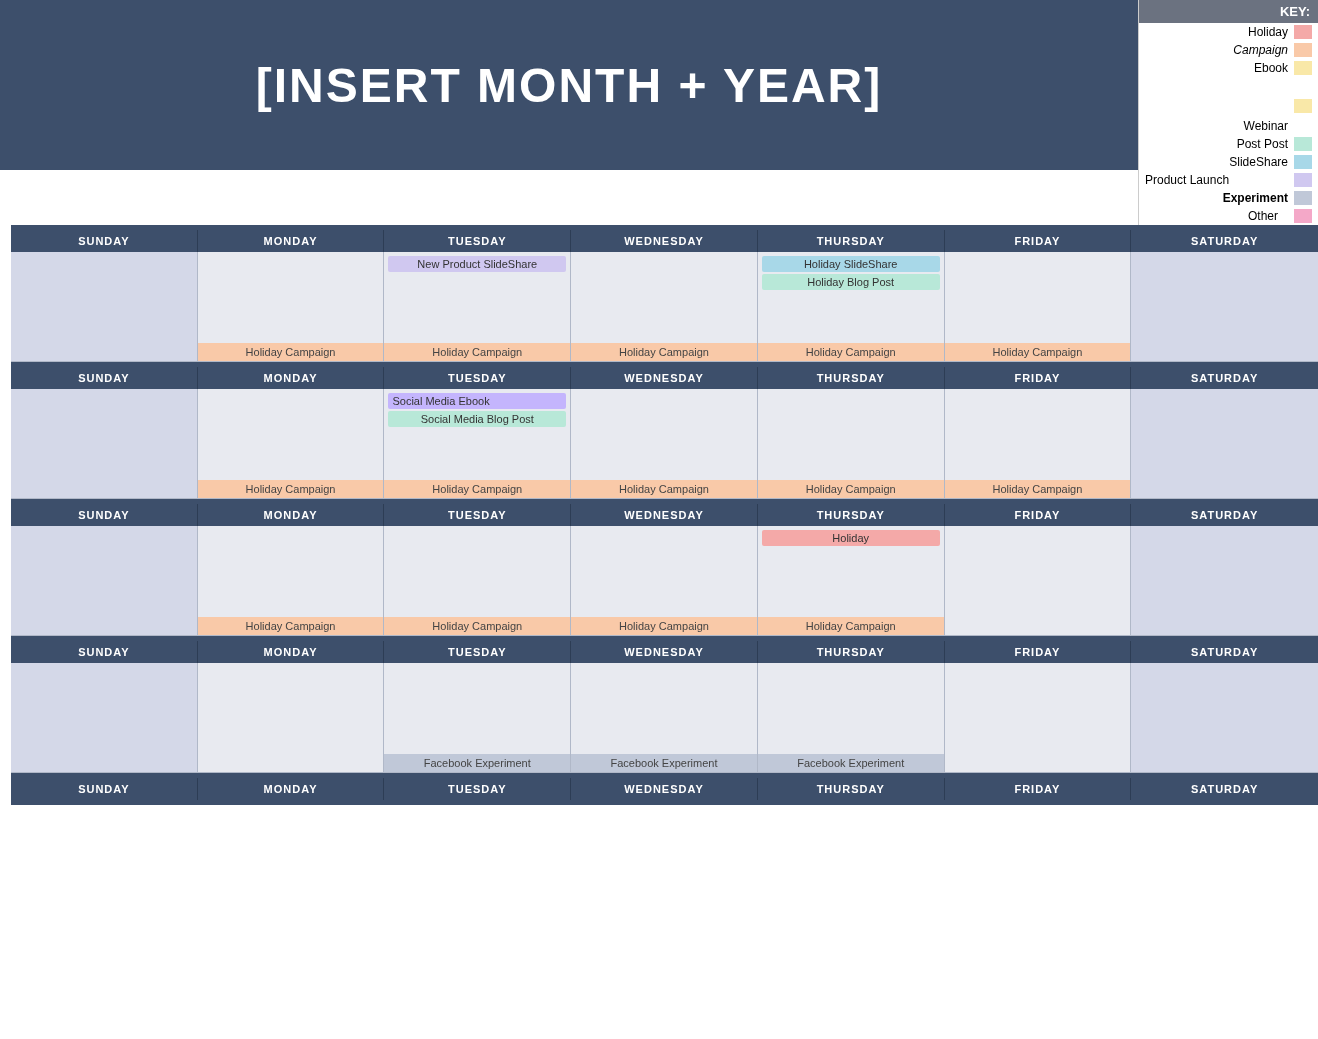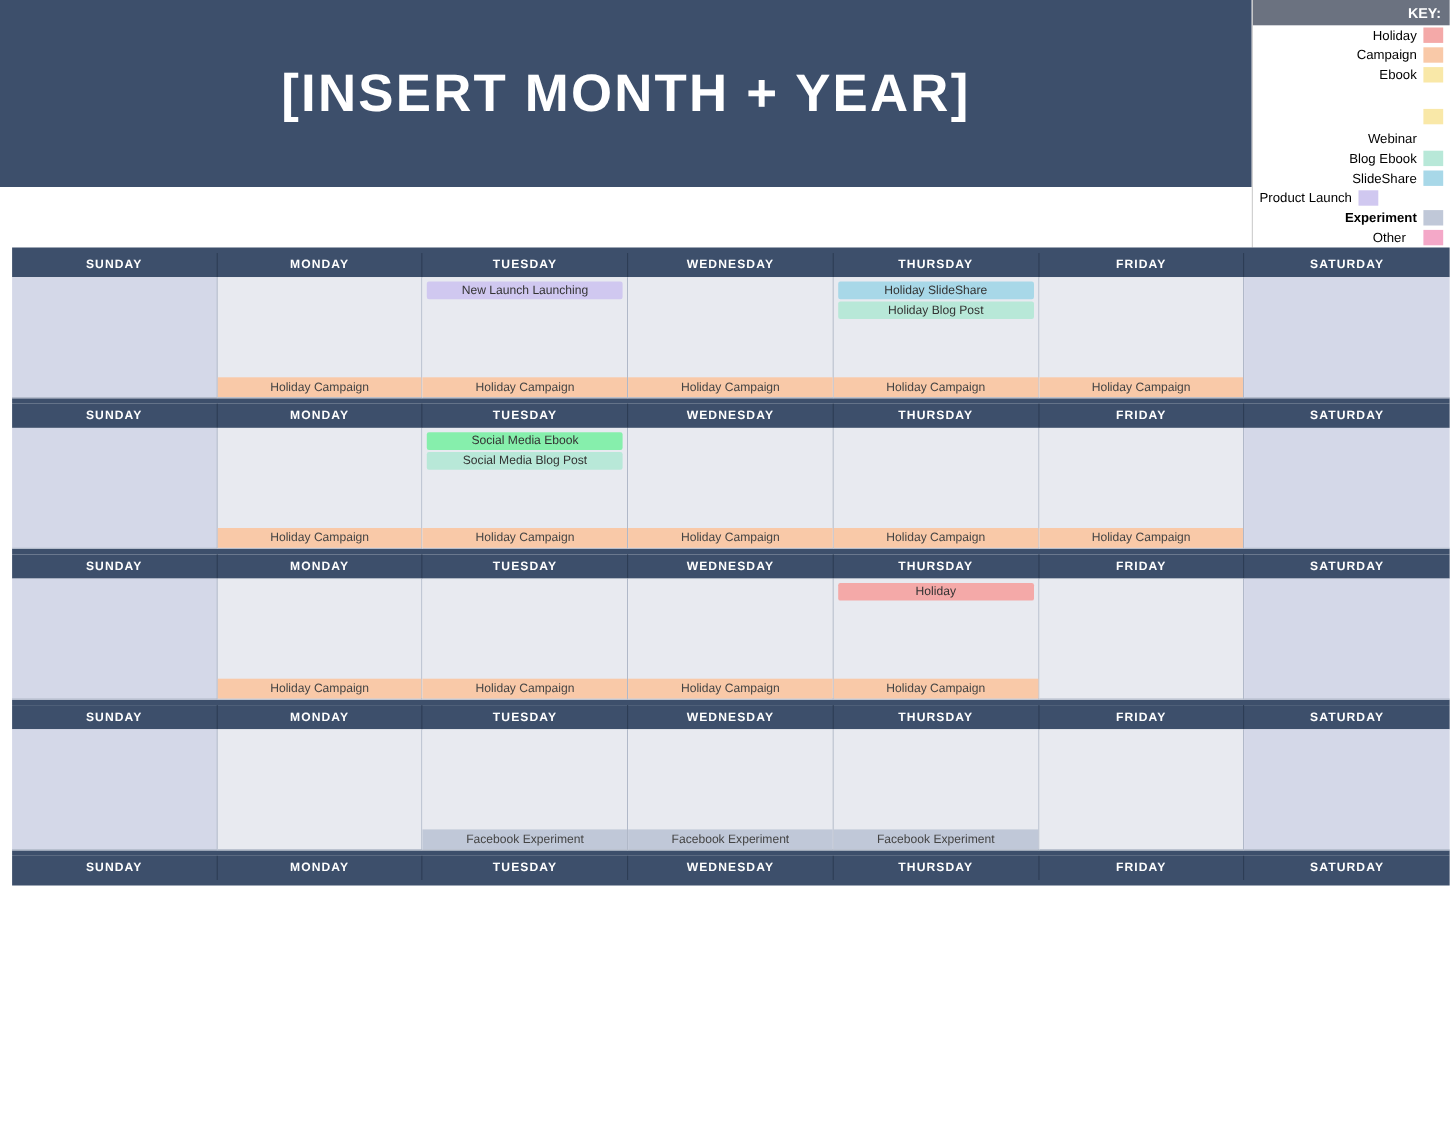--- a/index.html
+++ b/index.html
@@ -19,40 +19,40 @@
     <div style="width:180px; background:#fff; display:flex; flex-direction:column; border-left:1px solid #ccc;">
       <div style="background:#6b7280; color:#fff; text-align:right; padding:4px 8px; font-size:13px; font-weight:bold;">
         <span>KEY:</span>
       </div>
       <div id="key-items-container">
           <div style="display: flex; align-items: center; justify-content: flex-end; padding: 2px 6px; font-size: 12px;">
             <span style="margin-right: 6px;">Holiday</span>
             <div style="width: 18px; height: 14px; background: rgb(244, 169, 168); flex-shrink: 0;"></div>
           </div>
           <div style="display: flex; align-items: center; justify-content: flex-end; padding: 2px 6px; font-size: 12px;">
-            <span style="margin-right: 6px;">Campaign</span>
+            <span style="margin-right: 6px; font-style: italic;">Campaign</span>
             <div style="width: 18px; height: 14px; background: rgb(249, 201, 168); flex-shrink: 0;"></div>
           </div>
           <div style="display: flex; align-items: center; justify-content: flex-end; padding: 2px 6px; font-size: 12px;">
             <span style="margin-right: 6px;">Ebook</span>
             <div style="width: 18px; height: 14px; background: rgb(249, 232, 168); flex-shrink: 0;"></div>
           </div>
           <div style="display: flex; align-items: center; justify-content: flex-end; padding: 2px 6px; font-size: 12px;">
             <span style="margin-right: 6px; margin-top: 40px;">Webinar</span>
             <div style="width: 18px; height: 14px; background: rgb(249, 232, 168); flex-shrink: 0;"></div>
           </div>
           <div style="display: flex; align-items: center; justify-content: flex-end; padding: 2px 6px; font-size: 12px;">
-            <span style="margin-right: 6px;">Blog Ebook</span>
+            <span style="margin-right: 6px;">Post Post</span>
             <div style="width: 18px; height: 14px; background: rgb(184, 232, 216); flex-shrink: 0;"></div>
           </div>
           <div style="display: flex; align-items: center; justify-content: flex-end; padding: 2px 6px; font-size: 12px;">
             <span style="margin-right: 6px;">SlideShare</span>
             <div style="width: 18px; height: 14px; background: rgb(168, 216, 232); flex-shrink: 0;"></div>
           </div>
-          <div style="display: flex; align-items: center; justify-content: flex-start; padding: 2px 6px; font-size: 12px;">
+          <div style="display: flex; align-items: center; justify-content: space-between; padding: 2px 6px; font-size: 12px;">
             <span style="margin-right: 6px;">Product Launch</span>
             <div style="width: 18px; height: 14px; background: rgb(208, 200, 240); flex-shrink: 0;"></div>
           </div>
           <div style="display: flex; align-items: center; justify-content: flex-end; padding: 2px 6px; font-size: 12px;">
             <span style="margin-right: 6px; font-weight: bold;">Experiment</span>
             <div style="width: 18px; height: 14px; background: rgb(192, 200, 216); flex-shrink: 0;"></div>
           </div>
           <div style="display: flex; align-items: center; justify-content: flex-end; padding: 2px 6px; font-size: 12px;">
             <span style="margin-right: 16px;">Other</span>
             <div style="width: 18px; height: 14px; background: rgb(244, 168, 200); flex-shrink: 0;"></div>
@@ -75,21 +75,21 @@
       <div style="display: grid; grid-template-columns: repeat(7, 1fr);">
         <div style="background: rgb(212, 216, 232); border-right: 1px solid rgb(176, 184, 200); border-bottom: 1px solid rgb(176, 184, 200); min-height: 110px; display: flex; flex-direction: column; position: relative;">
           <div style="flex: 1 1 0%; padding: 4px; display: flex; flex-direction: column; gap: 2px;"></div>
         </div>
         <div style="background: rgb(232, 234, 240); border-right: 1px solid rgb(176, 184, 200); border-bottom: 1px solid rgb(176, 184, 200); min-height: 110px; display: flex; flex-direction: column; position: relative;">
           <div style="flex: 1 1 0%; padding: 4px; display: flex; flex-direction: column; gap: 2px;"></div>
           <div style="background: rgb(249, 201, 168); font-size: 11px; text-align: center; padding: 3px 2px; color: rgb(68, 68, 68);">Holiday Campaign</div>
         </div>
         <div style="background: rgb(232, 234, 240); border-right: 1px solid rgb(176, 184, 200); border-bottom: 1px solid rgb(176, 184, 200); min-height: 110px; display: flex; flex-direction: column; position: relative;">
           <div style="flex: 1 1 0%; padding: 4px; display: flex; flex-direction: column; gap: 2px;">
-            <div style="background: rgb(208, 200, 240); font-size: 11px; padding: 2px 4px; border-radius: 2px; text-align: center; color: rgb(51, 51, 51);">New Launch Launching</div>
+            <div style="background: rgb(208, 200, 240); font-size: 11px; padding: 2px 4px; border-radius: 2px; text-align: center; color: rgb(51, 51, 51);">New Product SlideShare</div>
           </div>
           <div style="background: rgb(249, 201, 168); font-size: 11px; text-align: center; padding: 3px 2px; color: rgb(68, 68, 68);">Holiday Campaign</div>
         </div>
         <div style="background: rgb(232, 234, 240); border-right: 1px solid rgb(176, 184, 200); border-bottom: 1px solid rgb(176, 184, 200); min-height: 110px; display: flex; flex-direction: column; position: relative;">
           <div style="flex: 1 1 0%; padding: 4px; display: flex; flex-direction: column; gap: 2px;"></div>
           <div style="background: rgb(249, 201, 168); font-size: 11px; text-align: center; padding: 3px 2px; color: rgb(68, 68, 68);">Holiday Campaign</div>
         </div>
         <div style="background: rgb(232, 234, 240); border-right: 1px solid rgb(176, 184, 200); border-bottom: 1px solid rgb(176, 184, 200); min-height: 110px; display: flex; flex-direction: column; position: relative;">
           <div style="flex: 1 1 0%; padding: 4px; display: flex; flex-direction: column; gap: 2px;">
             <div style="background: rgb(168, 216, 232); font-size: 11px; padding: 2px 4px; border-radius: 2px; text-align: center; color: rgb(51, 51, 51);">Holiday SlideShare</div>
@@ -118,21 +118,21 @@
       <div style="display: grid; grid-template-columns: repeat(7, 1fr);">
         <div style="background: rgb(212, 216, 232); border-right: 1px solid rgb(176, 184, 200); border-bottom: 1px solid rgb(176, 184, 200); min-height: 110px; display: flex; flex-direction: column; position: relative;">
           <div style="flex: 1 1 0%; padding: 4px; display: flex; flex-direction: column; gap: 2px;"></div>
         </div>
         <div style="background: rgb(232, 234, 240); border-right: 1px solid rgb(176, 184, 200); border-bottom: 1px solid rgb(176, 184, 200); min-height: 110px; display: flex; flex-direction: column; position: relative;">
           <div style="flex: 1 1 0%; padding: 4px; display: flex; flex-direction: column; gap: 2px;"></div>
           <div style="background: rgb(249, 201, 168); font-size: 11px; text-align: center; padding: 3px 2px; color: rgb(68, 68, 68);">Holiday Campaign</div>
         </div>
         <div style="background: rgb(232, 234, 240); border-right: 1px solid rgb(176, 184, 200); border-bottom: 1px solid rgb(176, 184, 200); min-height: 110px; display: flex; flex-direction: column; position: relative;">
           <div style="flex: 1 1 0%; padding: 4px; display: flex; flex-direction: column; gap: 2px;">
-            <div style="background: #86efac; font-size: 11px; padding: 2px 4px; border-radius: 2px; text-align: center; color: rgb(51, 51, 51);">Social Media Ebook</div>
+            <div style="background: #c4b5fd; font-size: 11px; padding: 2px 4px; border-radius: 2px; color: rgb(51, 51, 51);">Social Media Ebook</div>
             <div style="background: rgb(184, 232, 216); font-size: 11px; padding: 2px 4px; border-radius: 2px; text-align: center; color: rgb(51, 51, 51);">Social Media Blog Post</div>
           </div>
           <div style="background: rgb(249, 201, 168); font-size: 11px; text-align: center; padding: 3px 2px; color: rgb(68, 68, 68);">Holiday Campaign</div>
         </div>
         <div style="background: rgb(232, 234, 240); border-right: 1px solid rgb(176, 184, 200); border-bottom: 1px solid rgb(176, 184, 200); min-height: 110px; display: flex; flex-direction: column; position: relative;">
           <div style="flex: 1 1 0%; padding: 4px; display: flex; flex-direction: column; gap: 2px;"></div>
           <div style="background: rgb(249, 201, 168); font-size: 11px; text-align: center; padding: 3px 2px; color: rgb(68, 68, 68);">Holiday Campaign</div>
         </div>
         <div style="background: rgb(232, 234, 240); border-right: 1px solid rgb(176, 184, 200); border-bottom: 1px solid rgb(176, 184, 200); min-height: 110px; display: flex; flex-direction: column; position: relative;">
           <div style="flex: 1 1 0%; padding: 4px; display: flex; flex-direction: column; gap: 2px;"></div>

